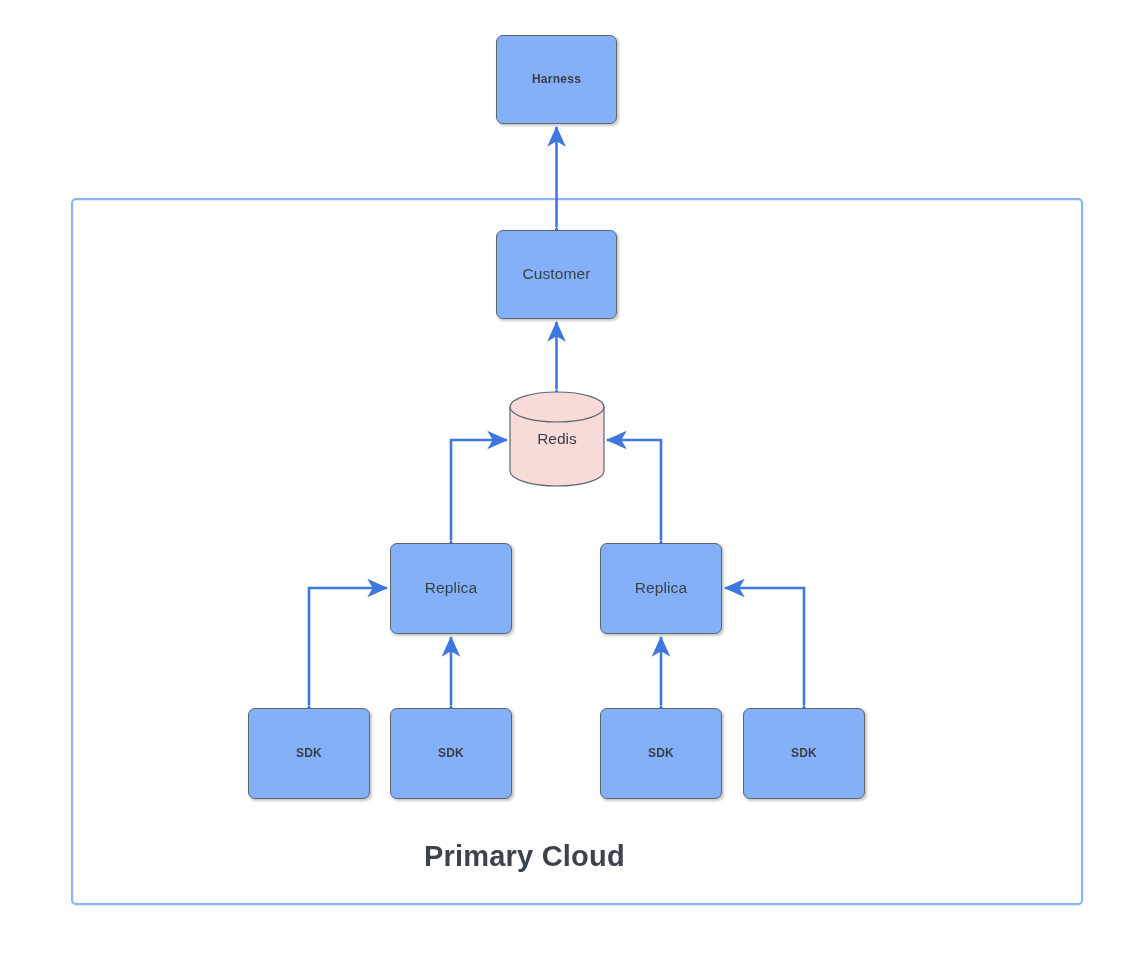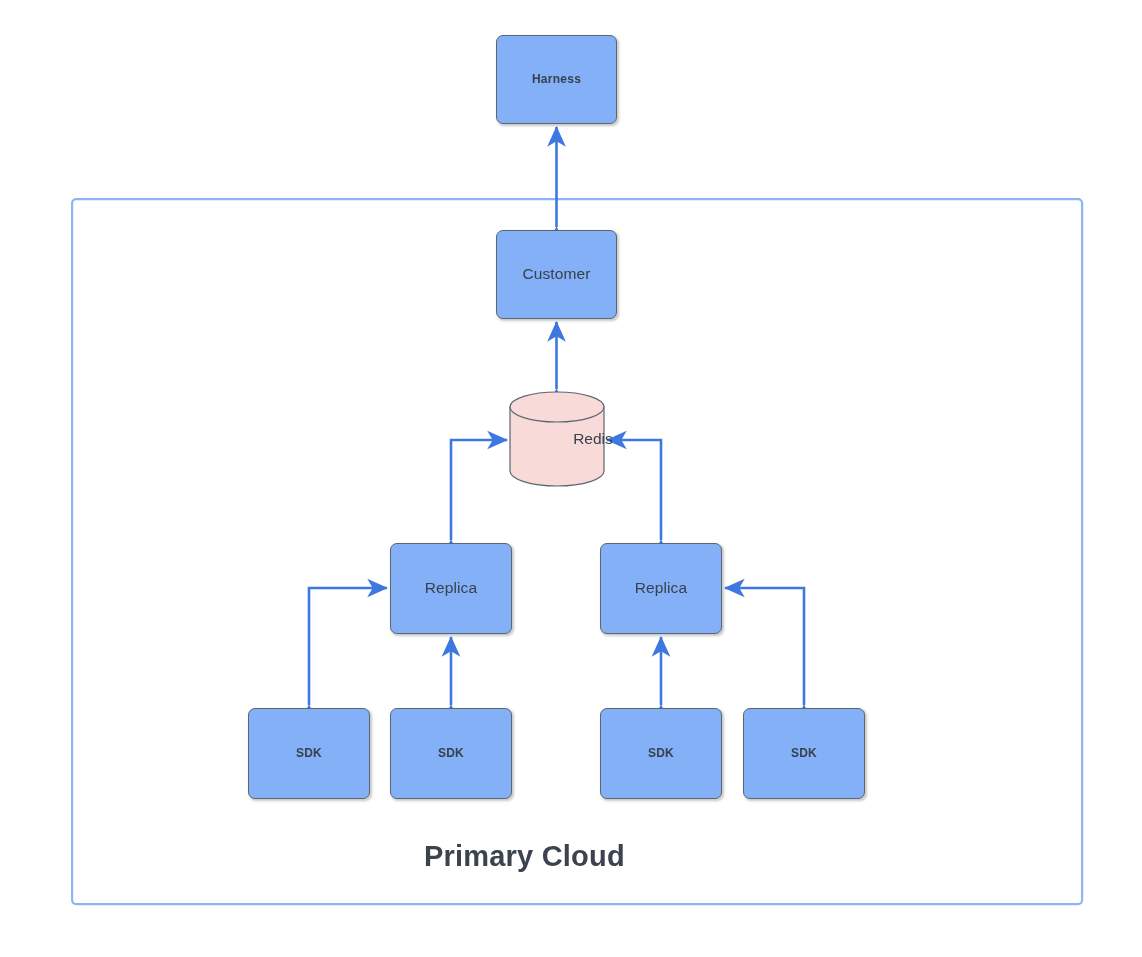--- a/index.html
+++ b/index.html
@@ -70,21 +70,20 @@
     top: 0;
     width: 100%;
     height: 100%;
     display: flex;
     align-items: center;
     justify-content: center;
     color: #37414b;
     font-size: 15.5px;
     user-select: none;
     pointer-events: none;
-    padding-left: 36px;
   }
 
   
   .zone-label {
     position: absolute;
     color: #3b444e;
     font-weight: bold;
     font-size: 29px;
     letter-spacing: 0.2px;
     white-space: nowrap;

